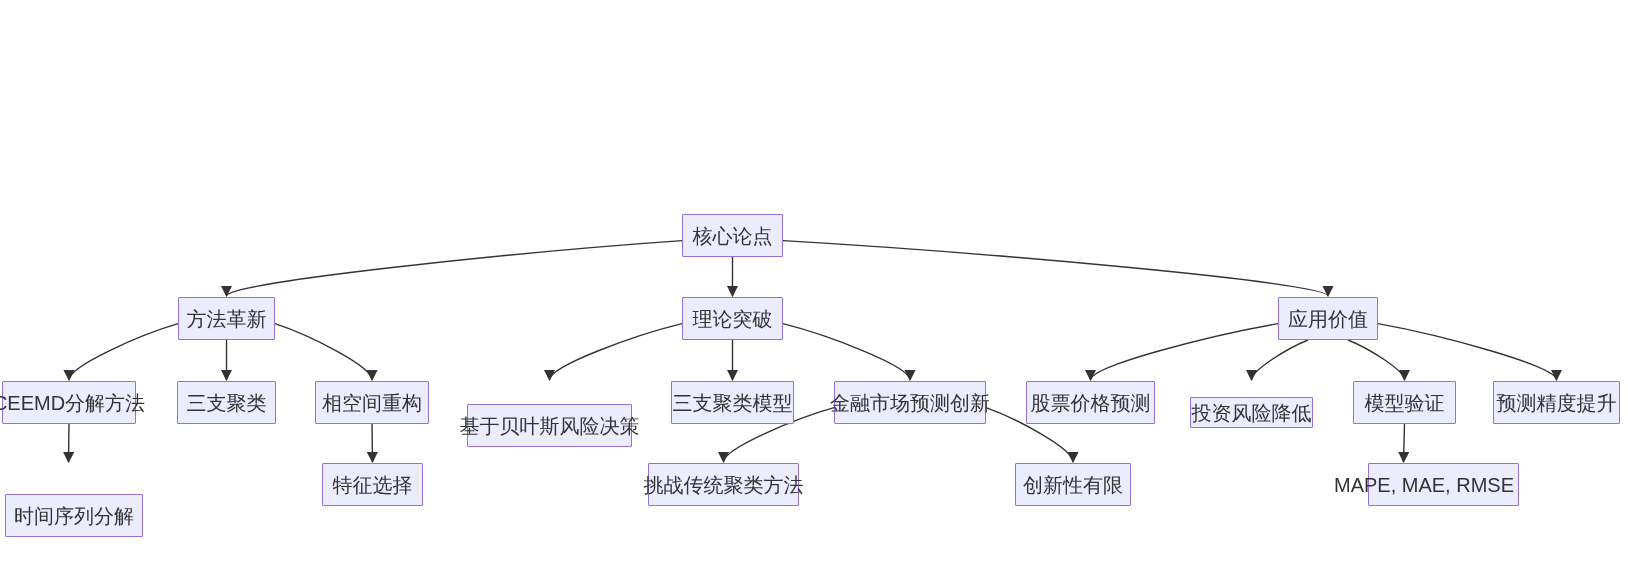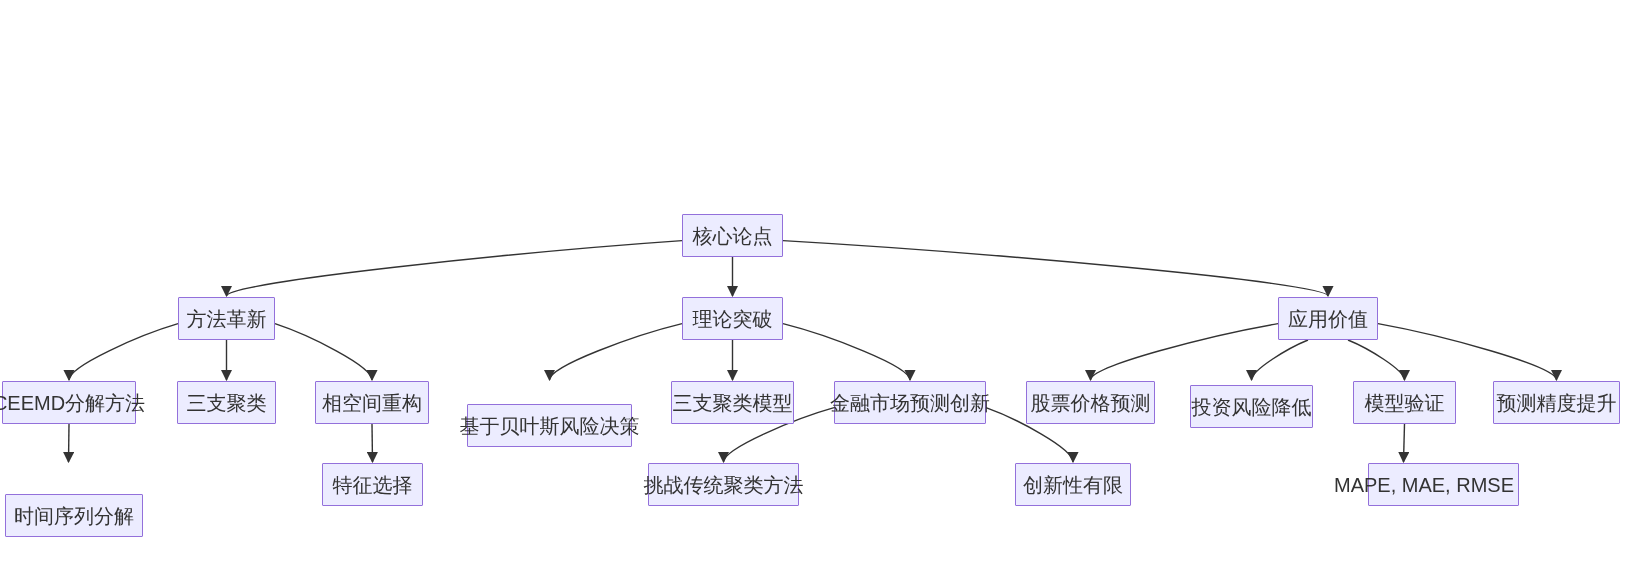--- a/index.html
+++ b/index.html
@@ -98,21 +98,21 @@
     </div>
     <div class="node" style="left: 671px; top: 381px; width: 123px; height: 43px; background: rgb(236, 236, 255); border-color: rgb(147, 112, 219); color: rgb(51, 51, 51);">
       <span class="label">三支聚类模型</span>
     </div>
     <div class="node" style="left: 834px; top: 381px; width: 152px; height: 43px; background: rgb(236, 236, 255); border-color: rgb(147, 112, 219); color: rgb(51, 51, 51); font-family: Liberation Serif, serif;">
       <span class="label">金融市场预测创新</span>
     </div>
     <div class="node" style="left: 1026px; top: 381px; width: 129px; height: 43px; background: rgb(236, 236, 255); border-color: rgb(147, 112, 219); color: rgb(51, 51, 51);">
       <span class="label">股票价格预测</span>
     </div>
-    <div class="node" style="left: 1190px; top: 385px; width: 123px; height: 43px; background: rgb(236, 236, 255); border-color: rgb(147, 112, 219); color: rgb(51, 51, 51);">
+    <div class="node" style="left: 1190px; top: 397px; width: 123px; height: 31px; background: rgb(236, 236, 255); border-color: rgb(147, 112, 219); color: rgb(51, 51, 51);">
       <span class="label">投资风险降低</span>
     </div>
     <div class="node" style="left: 1353px; top: 381px; width: 103px; height: 43px; background: rgb(236, 236, 255); border-color: rgb(147, 112, 219); color: rgb(51, 51, 51);">
       <span class="label">模型验证</span>
     </div>
     <div class="node" style="left: 1493px; top: 381px; width: 127px; height: 43px; background: rgb(236, 236, 255); border-color: rgb(147, 112, 219); color: rgb(51, 51, 51);">
       <span class="label">预测精度提升</span>
     </div>
     <div class="node" style="left: 5px; top: 463px; width: 138px; height: 43px; background: rgb(236, 236, 255); border-color: rgb(147, 112, 219); color: rgb(51, 51, 51); margin-top: 31px;">
       <span class="label">时间序列分解</span>

